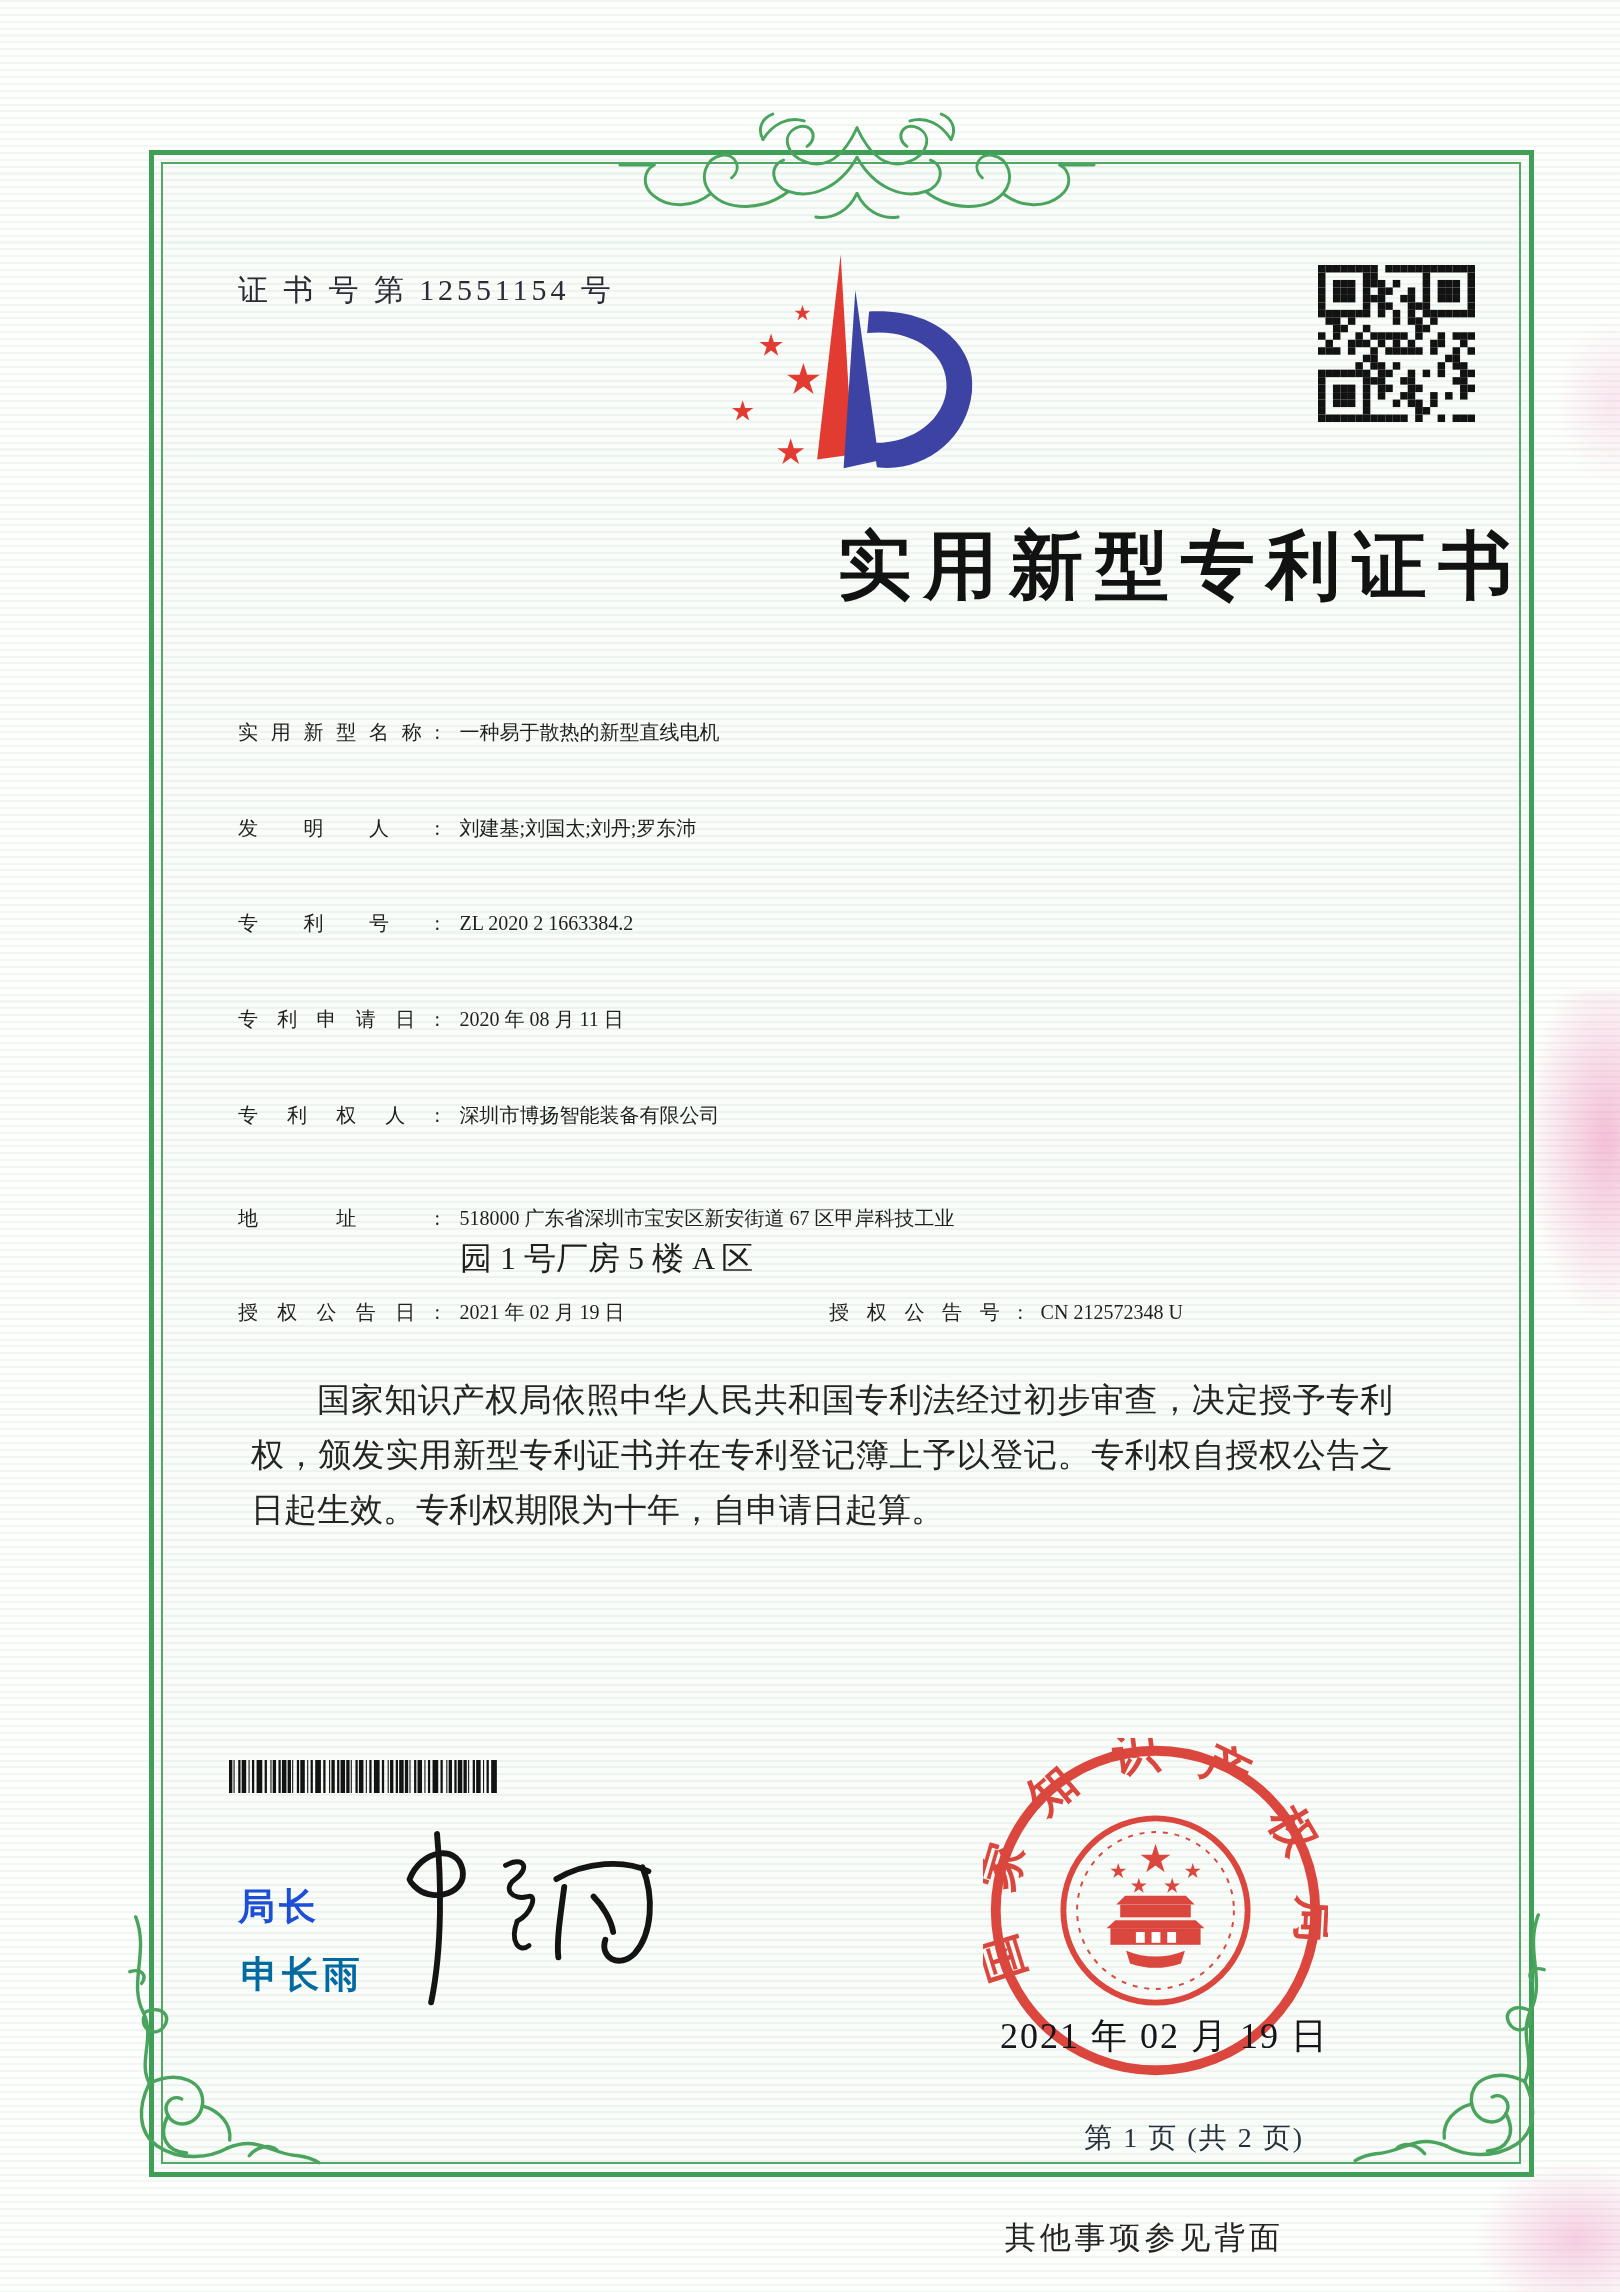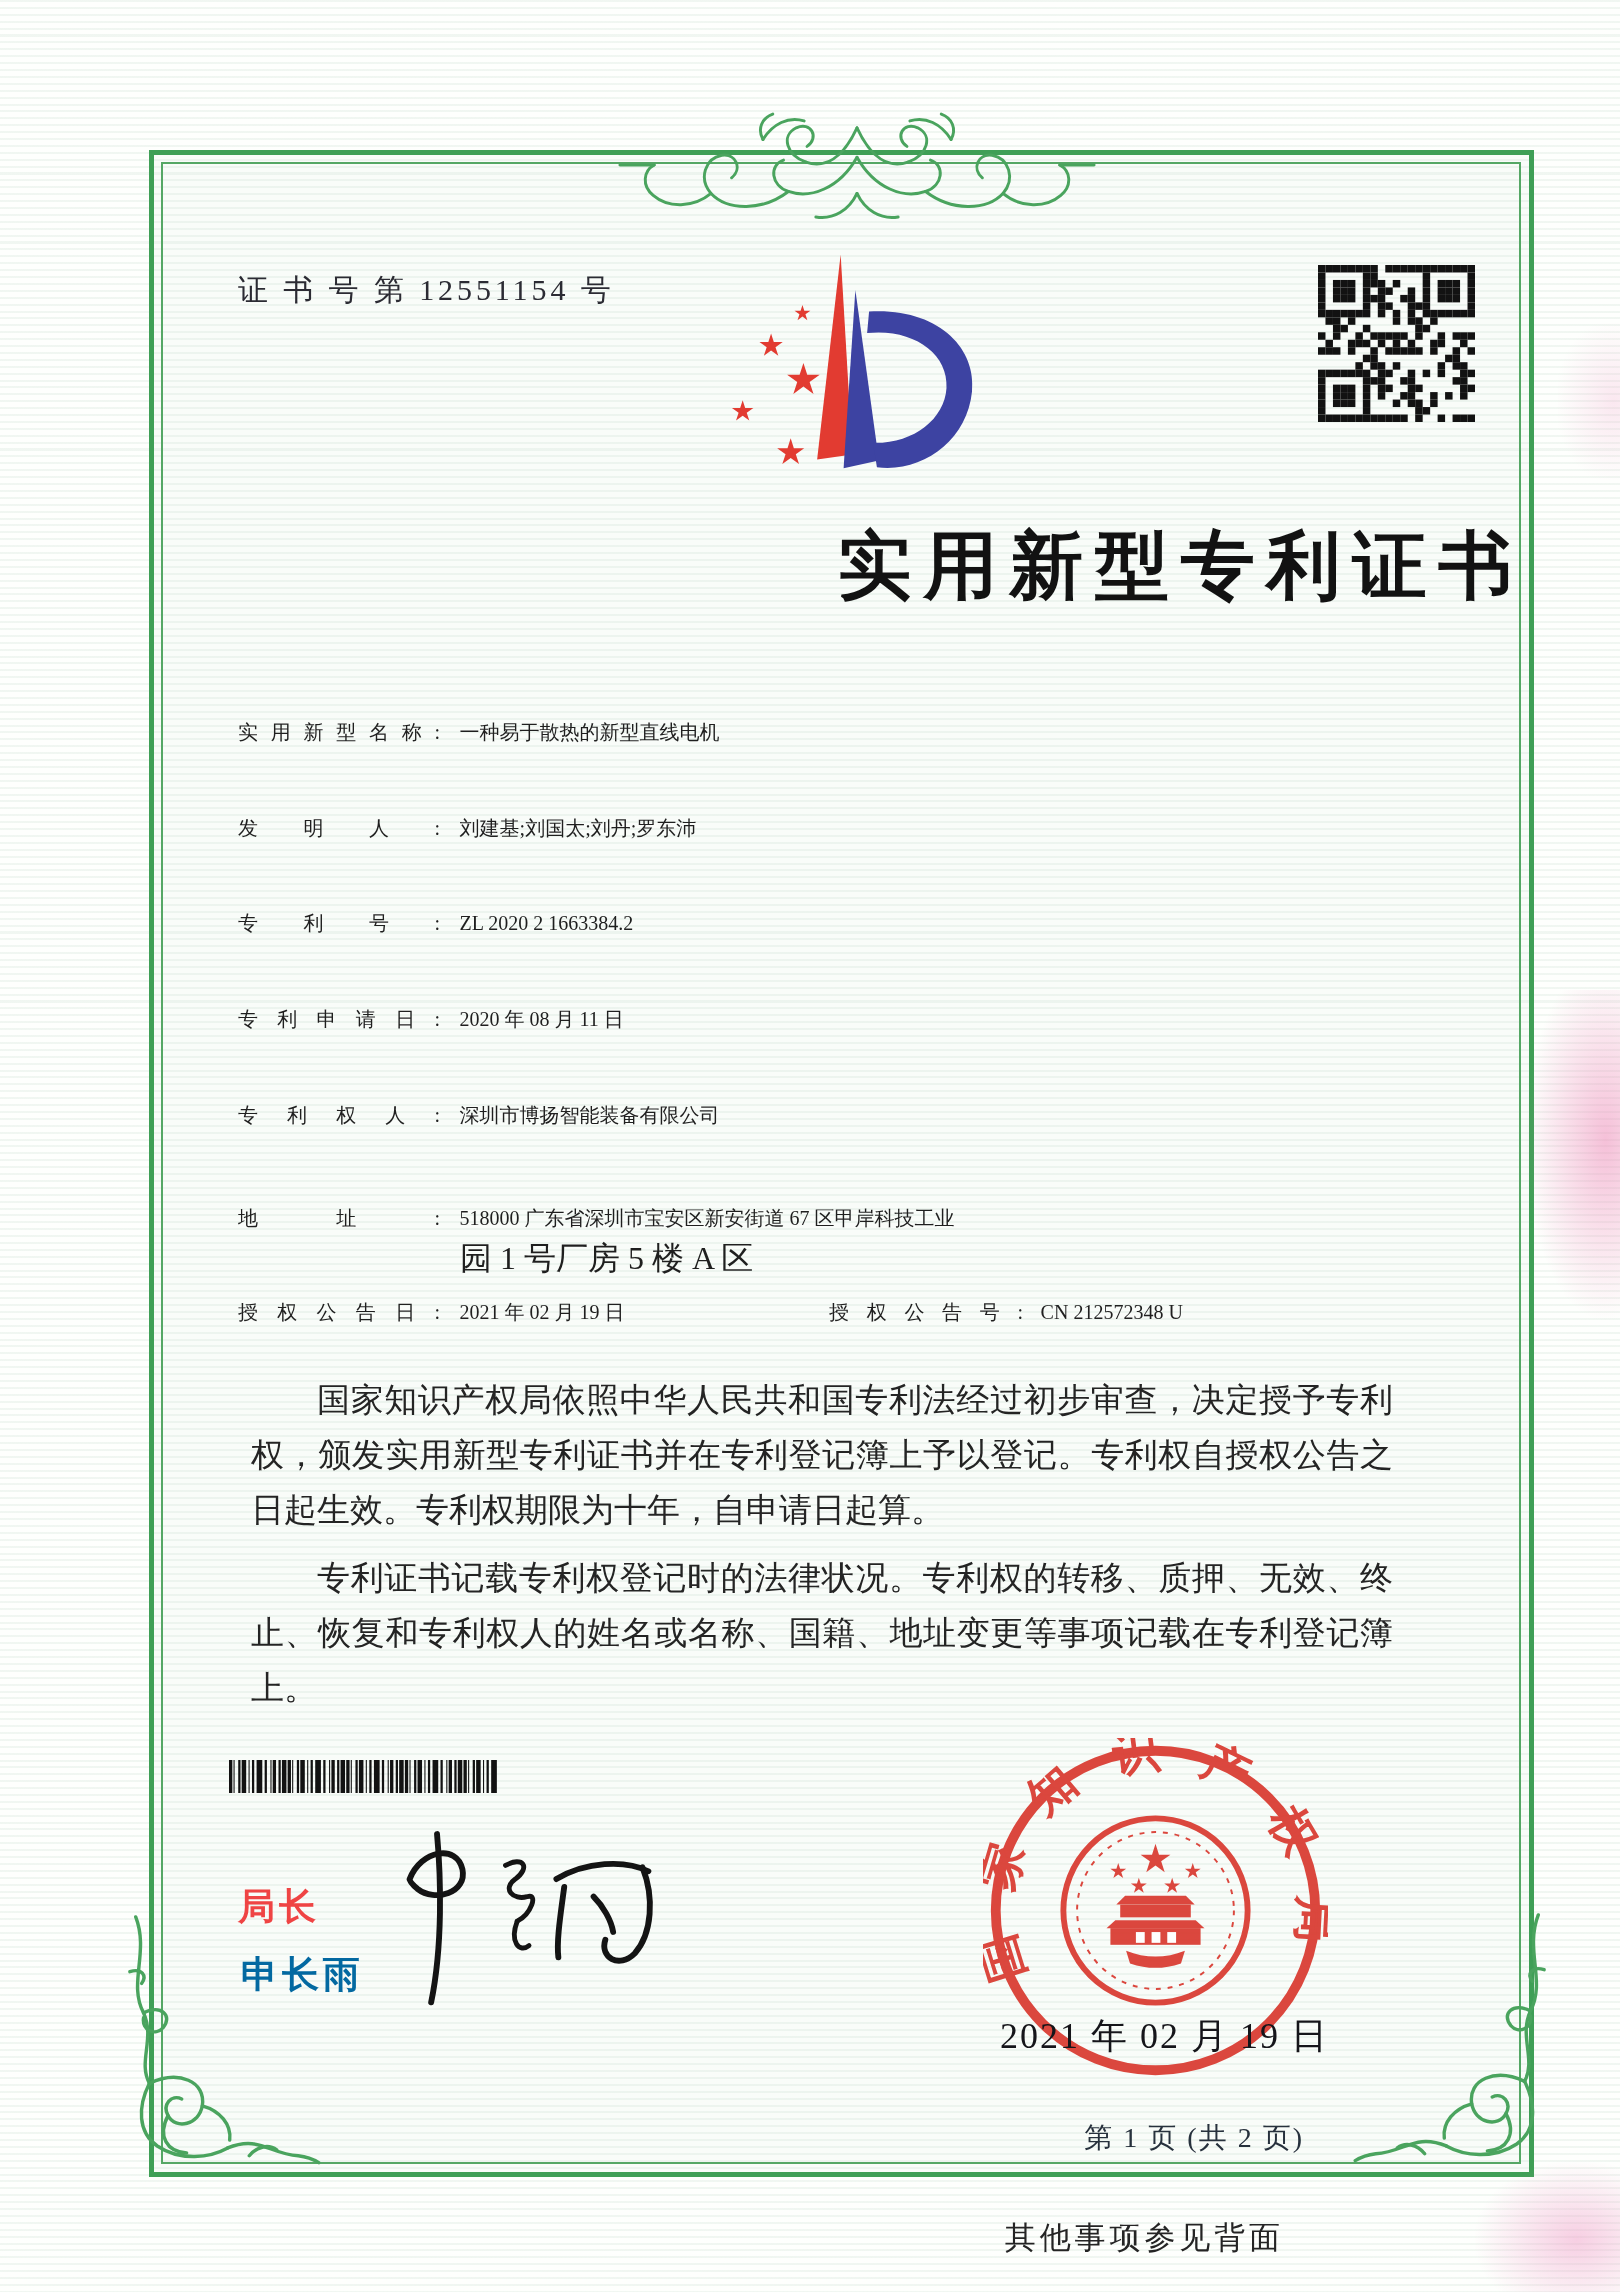--- a/index.html
+++ b/index.html
@@ -49,21 +49,21 @@
   .pair2 .fval{margin-left:17.6px;}
 
   .body-text{position:absolute;left:238px;top:1360px;width:1168px;font-size:33px;
     line-height:55px;text-align:justify;color:#242424;z-index:3;}
   .body-text p{margin:13px;text-indent:2em;}
 
   .barcode{position:absolute;left:229px;top:1760px;width:271px;height:33px;z-index:3;}
   .barcode svg{width:271px;height:33px;fill:#121212;}
 
   .sign-title{position:absolute;left:238px;top:1882px;font-size:37px;font-weight:600;
-    font-family:"Liberation Sans","DejaVu Sans",sans-serif;color:#ef4444;z-index:3;letter-spacing:3.9px;}
+    font-family:"Liberation Sans","DejaVu Sans",sans-serif;color:#1d4ed8;z-index:3;letter-spacing:3.9px;}
   .sign-name{position:absolute;left:241px;top:1950px;font-size:37px;font-weight:600;
     font-family:"Liberation Sans","DejaVu Sans",sans-serif;color:#0369a1;z-index:3;letter-spacing:3.9px;}
   .signature{position:absolute;left:392px;top:1828px;width:274px;height:201px;z-index:4;}
 
   .seal{position:absolute;left:983px;top:1738px;width:345px;height:345px;z-index:4;opacity:.93;}
   .seal-date{position:absolute;left:1000px;top:2012px;width:314px;text-align:center;
     font-size:36px;color:#15151a;letter-spacing:2px;z-index:5;white-space:nowrap;}
 
   .page-info{position:absolute;left:147px;top:2119px;width:1157px;text-align:right;
     font-size:28px;color:#27313d;letter-spacing:2px;z-index:3;}
@@ -399,21 +399,20 @@
   <div class="addr-l2">园 1 号厂房 5 楼 A 区</div>
   <div class="row" style="top:1292px">
     <span class="flabel">授权公告日:</span><span class="fval">2021 年 02 月 19 日</span>
     <span class="pair2">
       <span class="flabel">授权公告号:</span><span class="fval">CN 212572348 U</span>
     </span>
   </div>
 
   <div class="body-text">
     <p>国家知识产权局依照中华人民共和国专利法经过初步审查，决定授予专利权，颁发实用新型专利证书并在专利登记簿上予以登记。专利权自授权公告之日起生效。专利权期限为十年，自申请日起算。</p>
-    <p>专利证书记载专利权登记时的法律状况。专利权的转移、质押、无效、终止、恢复和专利权人的姓名或名称、国籍、地址变更等事项记载在专利登记簿上。</p>
   </div>
 
   <div class="barcode">
     <svg viewBox="0 0 276 34" preserveAspectRatio="none">
         <g id="barcode-bars">
           <rect x="0.0" y="0" width="3.4" height="34"></rect>
           <rect x="4.6" y="0" width="1.1" height="34"></rect>
           <rect x="9.4" y="0" width="2.3" height="34"></rect>
           <rect x="12.9" y="0" width="4.6" height="34"></rect>
           <rect x="19.9" y="0" width="1.1" height="34"></rect>

